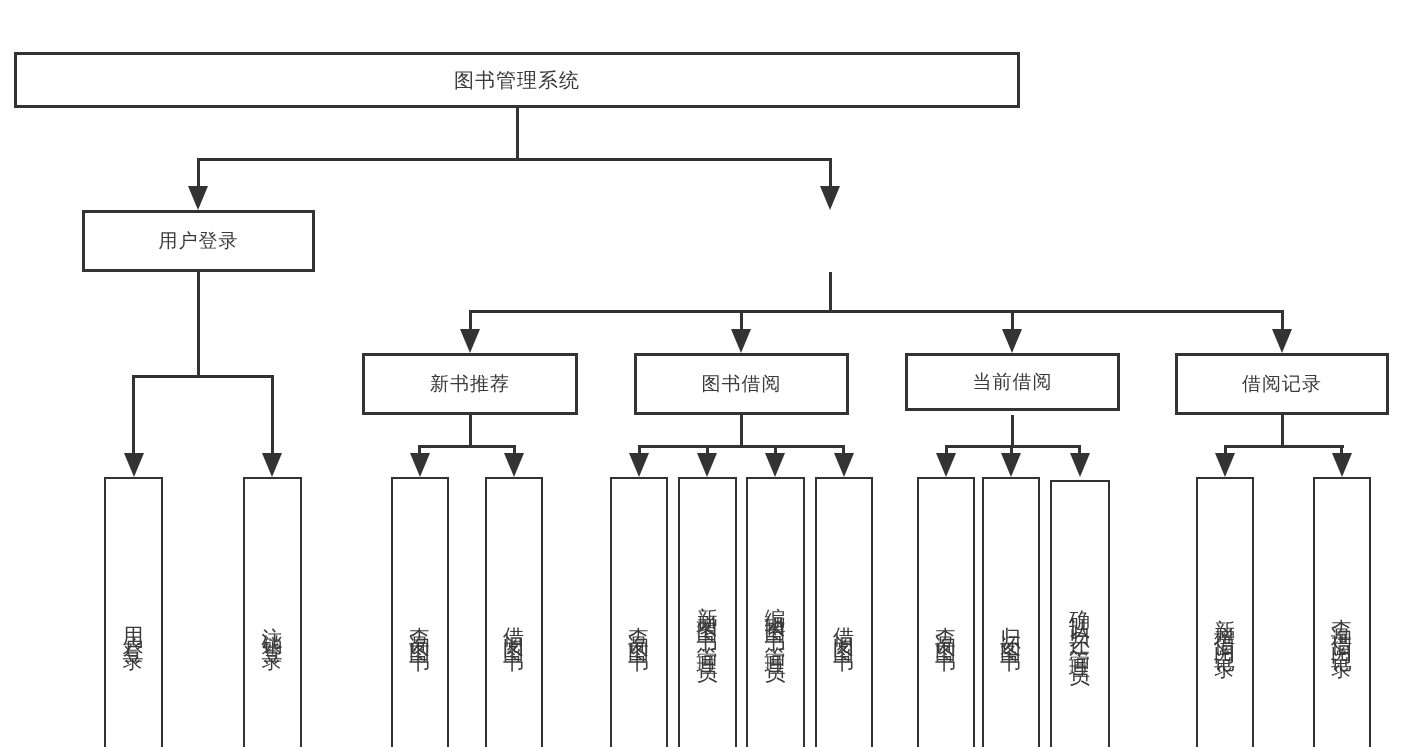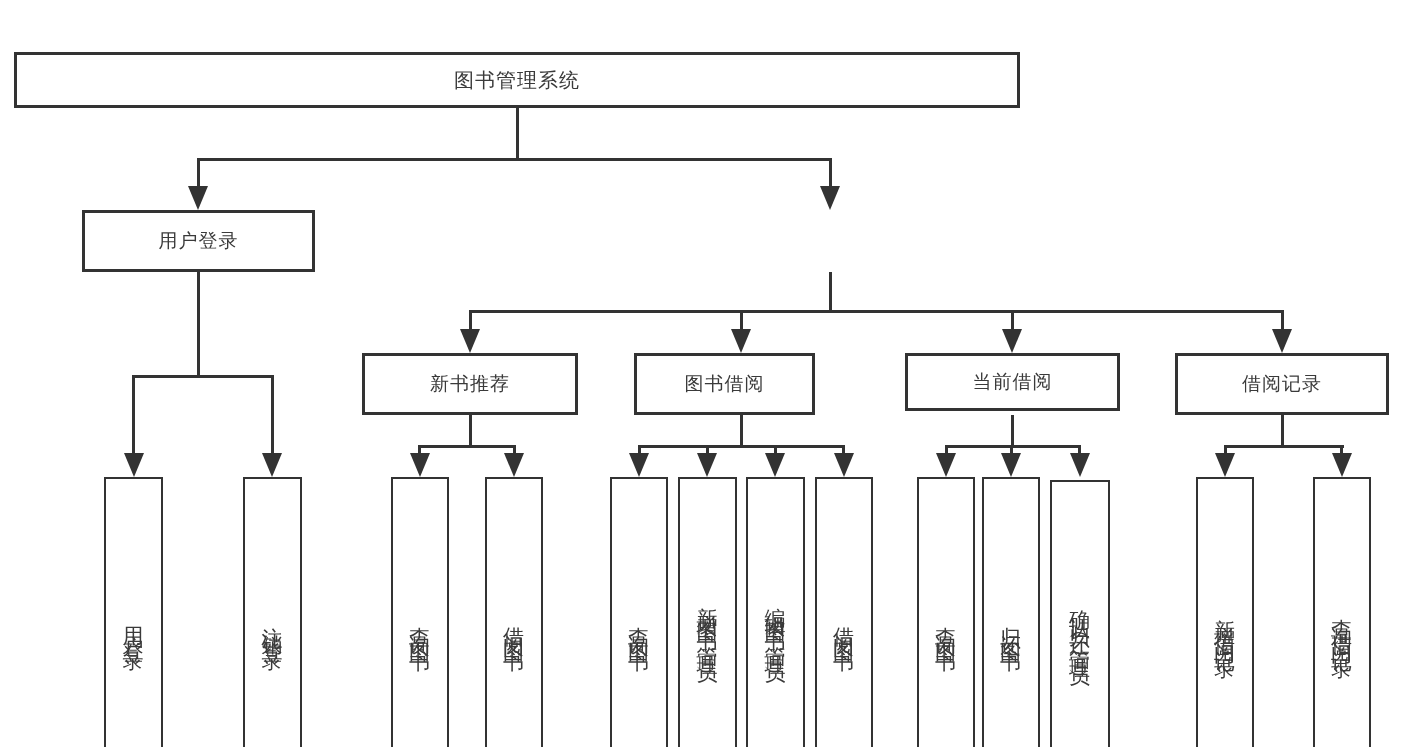--- a/index.html
+++ b/index.html
@@ -96,21 +96,21 @@
   <div class="vline" style="left:1011px;top:270px;height:22px"></div>
   <div class="vline" style="left:1281px;top:270px;height:22px"></div>
   <div class="arrow" style="left:460px;top:289px"></div>
   <div class="arrow" style="left:731px;top:289px"></div>
   <div class="arrow" style="left:1002px;top:289px"></div>
   <div class="arrow" style="left:1272px;top:289px"></div>
 
   <div class="box" style="left:362px;top:313px;width:216px;height:62px">
     <span>新书推荐</span>
   </div>
-  <div class="box" style="left:634px;top:313px;width:181px;height:62px">
+  <div class="box" style="left:634px;top:313px;width:215px;height:62px">
     <span>图书借阅</span>
   </div>
   <div class="box" style="left:905px;top:313px;width:215px;height:58px">
     <span>当前借阅</span>
   </div>
   <div class="box" style="left:1175px;top:313px;width:214px;height:62px">
     <span>借阅记录</span>
   </div>
 
   <div class="vline" style="left:469px;top:375px;height:32px"></div>

